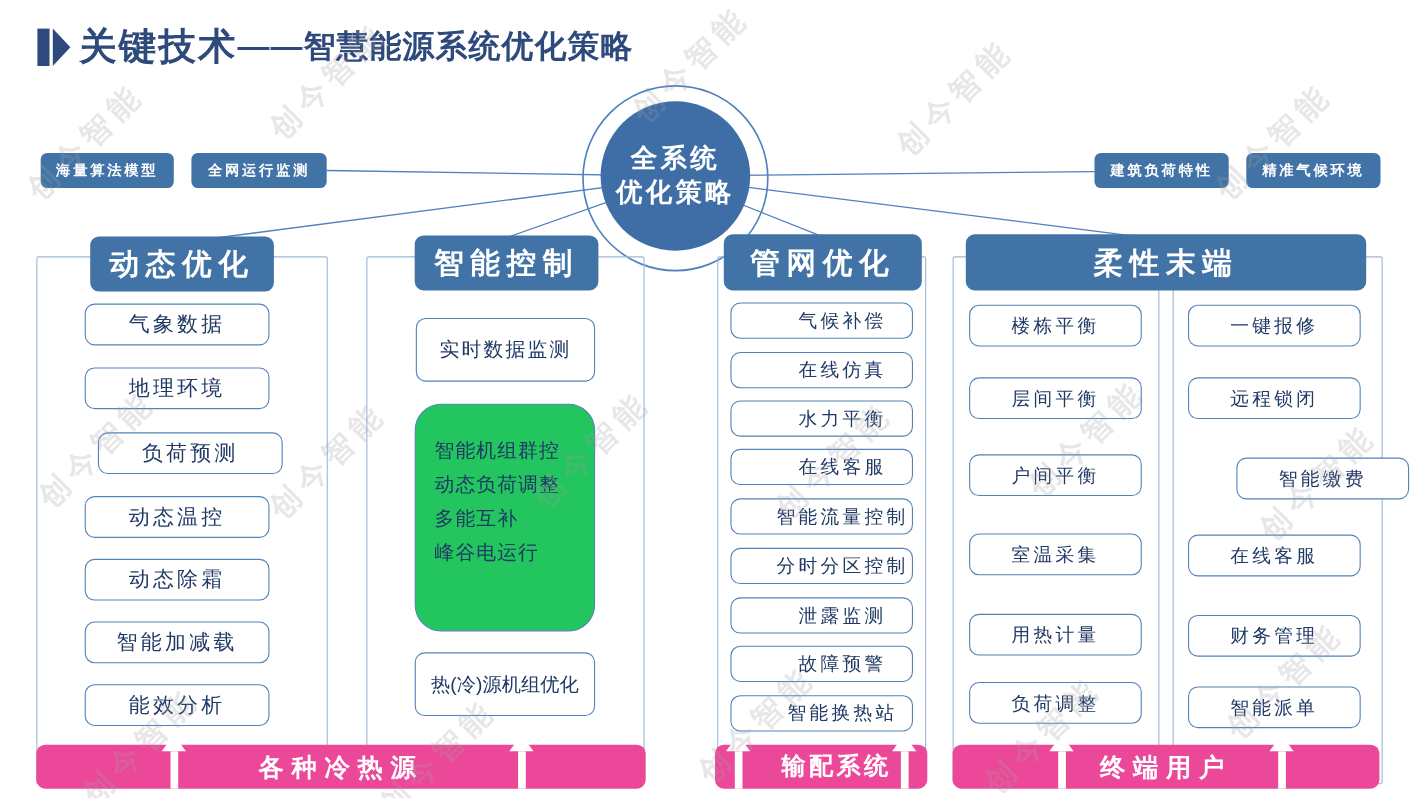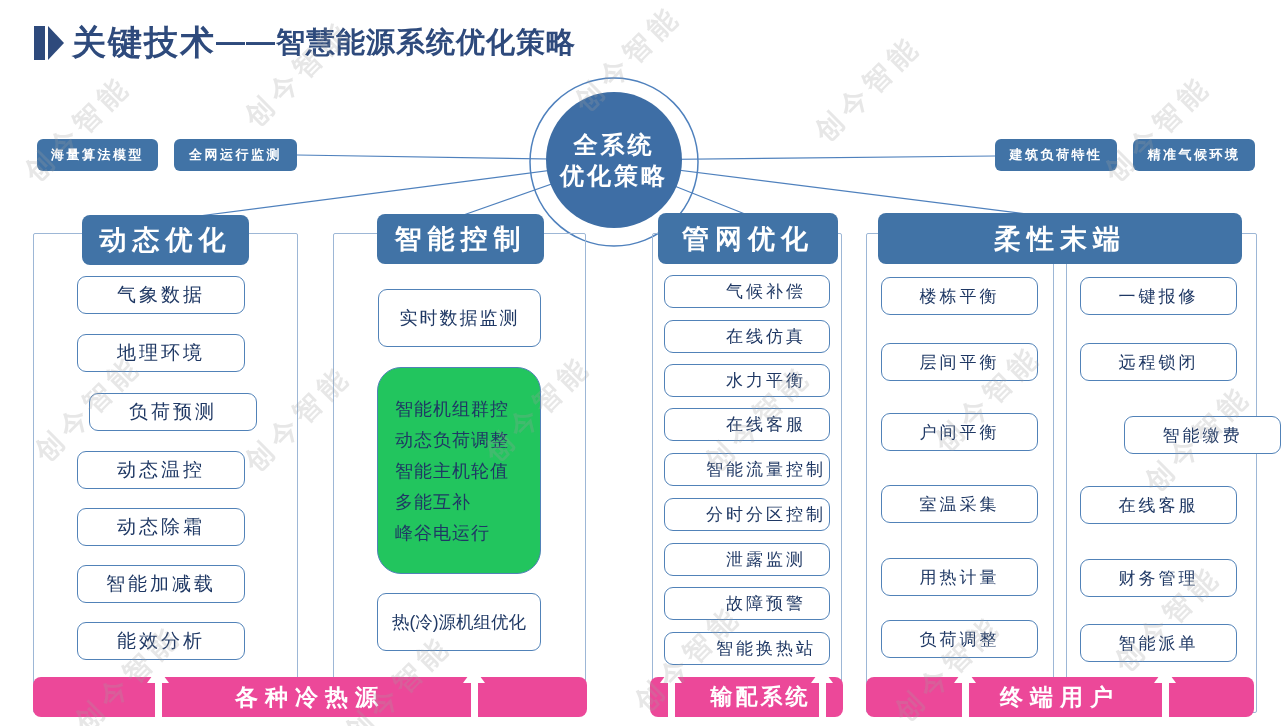--- a/index.html
+++ b/index.html
@@ -112,21 +112,20 @@
   <div class="box-item c1-item" style="top:393px;margin-left:12px;">负荷预测</div>
   <div class="box-item c1-item" style="top:451px;">动态温控</div>
   <div class="box-item c1-item" style="top:508px;">动态除霜</div>
   <div class="box-item c1-item" style="top:565px;">智能加减载</div>
   <div class="box-item c1-item" style="top:622px;">能效分析</div>
 
   <div class="box-item c2-top">实时数据监测</div>
   <div class="c2-group">
     <div class="line">智能机组群控</div>
     <div class="line">动态负荷调整</div>
-    <div class="line">智能主机轮值</div>
     <div class="line">多能互补</div>
     <div class="line">峰谷电运行</div>
   </div>
   <div class="box-item c2-bottom">热(冷)源机组优化</div>
 
   <div class="box-item c3-item" style="top:275px;">气候补偿</div>
   <div class="box-item c3-item" style="top:320px;">在线仿真</div>
   <div class="box-item c3-item" style="top:364px;">水力平衡</div>
   <div class="box-item c3-item" style="top:408px;">在线客服</div>
   <div class="box-item c3-item" style="top:453px;">智能流量控制</div>

